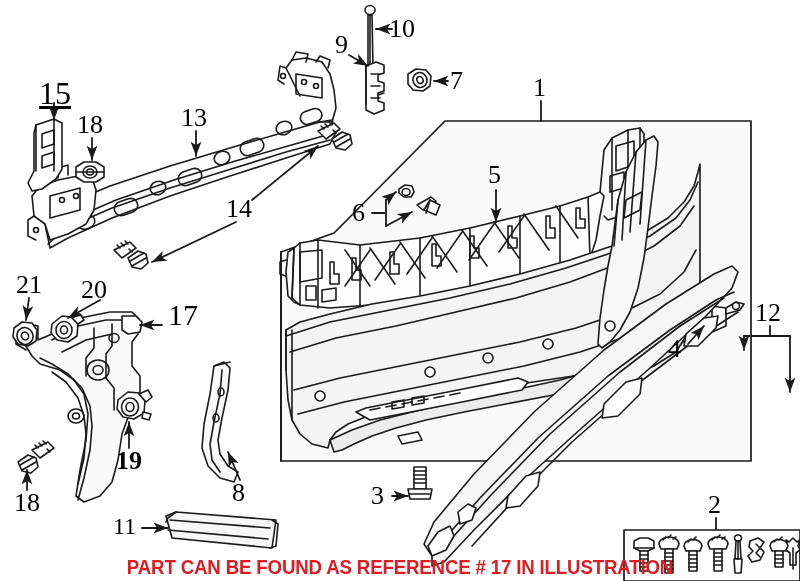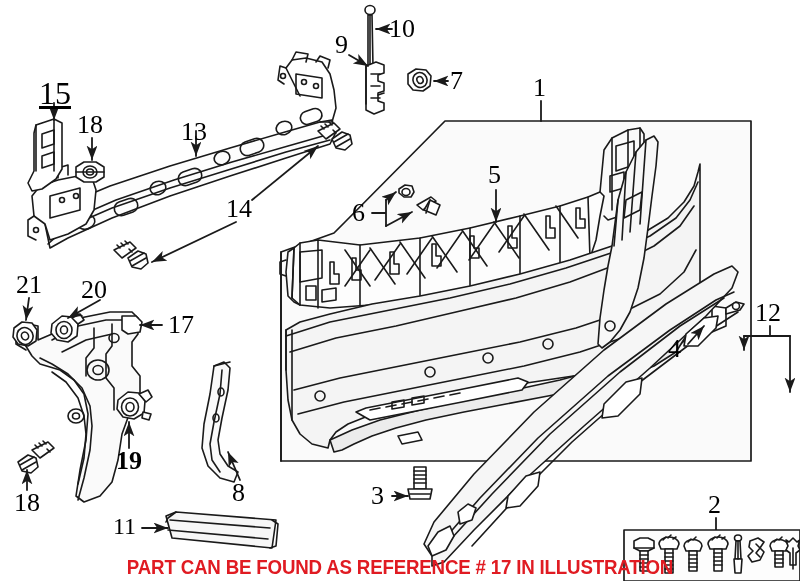--- a/index.html
+++ b/index.html
@@ -460,33 +460,33 @@
 </div>
 <div class="callout" style="position:absolute;left:389px;top:14px;font-size:26px;">
   <span>10</span>
 </div>
 <div class="callout" style="position:absolute;left:113px;top:513px;font-size:24px;">
   <span>11</span>
 </div>
 <div class="callout" style="position:absolute;left:755px;top:298px;font-size:26px;">
   <span>12</span>
 </div>
-<div class="callout" style="position:absolute;left:181px;top:103px;font-size:26px;margin-top:14px;">
+<div class="callout" style="position:absolute;left:181px;top:103px;font-size:26px;">
   <span>13</span>
 </div>
 <div class="callout" style="position:absolute;left:226px;top:194px;font-size:26px;">
   <span>14</span>
 </div>
 <div class="callout" style="position:absolute;left:39px;top:75px;font-size:32px;text-decoration:underline;">
   <span>15</span>
 </div>
 <div class="callout" style="position:absolute;left:77px;top:110px;font-size:26px;">
   <span>18</span>
 </div>
-<div class="callout" style="position:absolute;left:168px;top:310px;font-size:26px;">
+<div class="callout" style="position:absolute;left:168px;top:298px;font-size:30px;">
   <span>17</span>
 </div>
 <div class="callout" style="position:absolute;left:14px;top:488px;font-size:26px;">
   <span>18</span>
 </div>
 <div class="callout" style="position:absolute;left:116px;top:446px;font-size:26px;font-weight:bold;">
   <span>19</span>
 </div>
 <div class="callout" style="position:absolute;left:81px;top:275px;font-size:26px;">
   <span>20</span>

